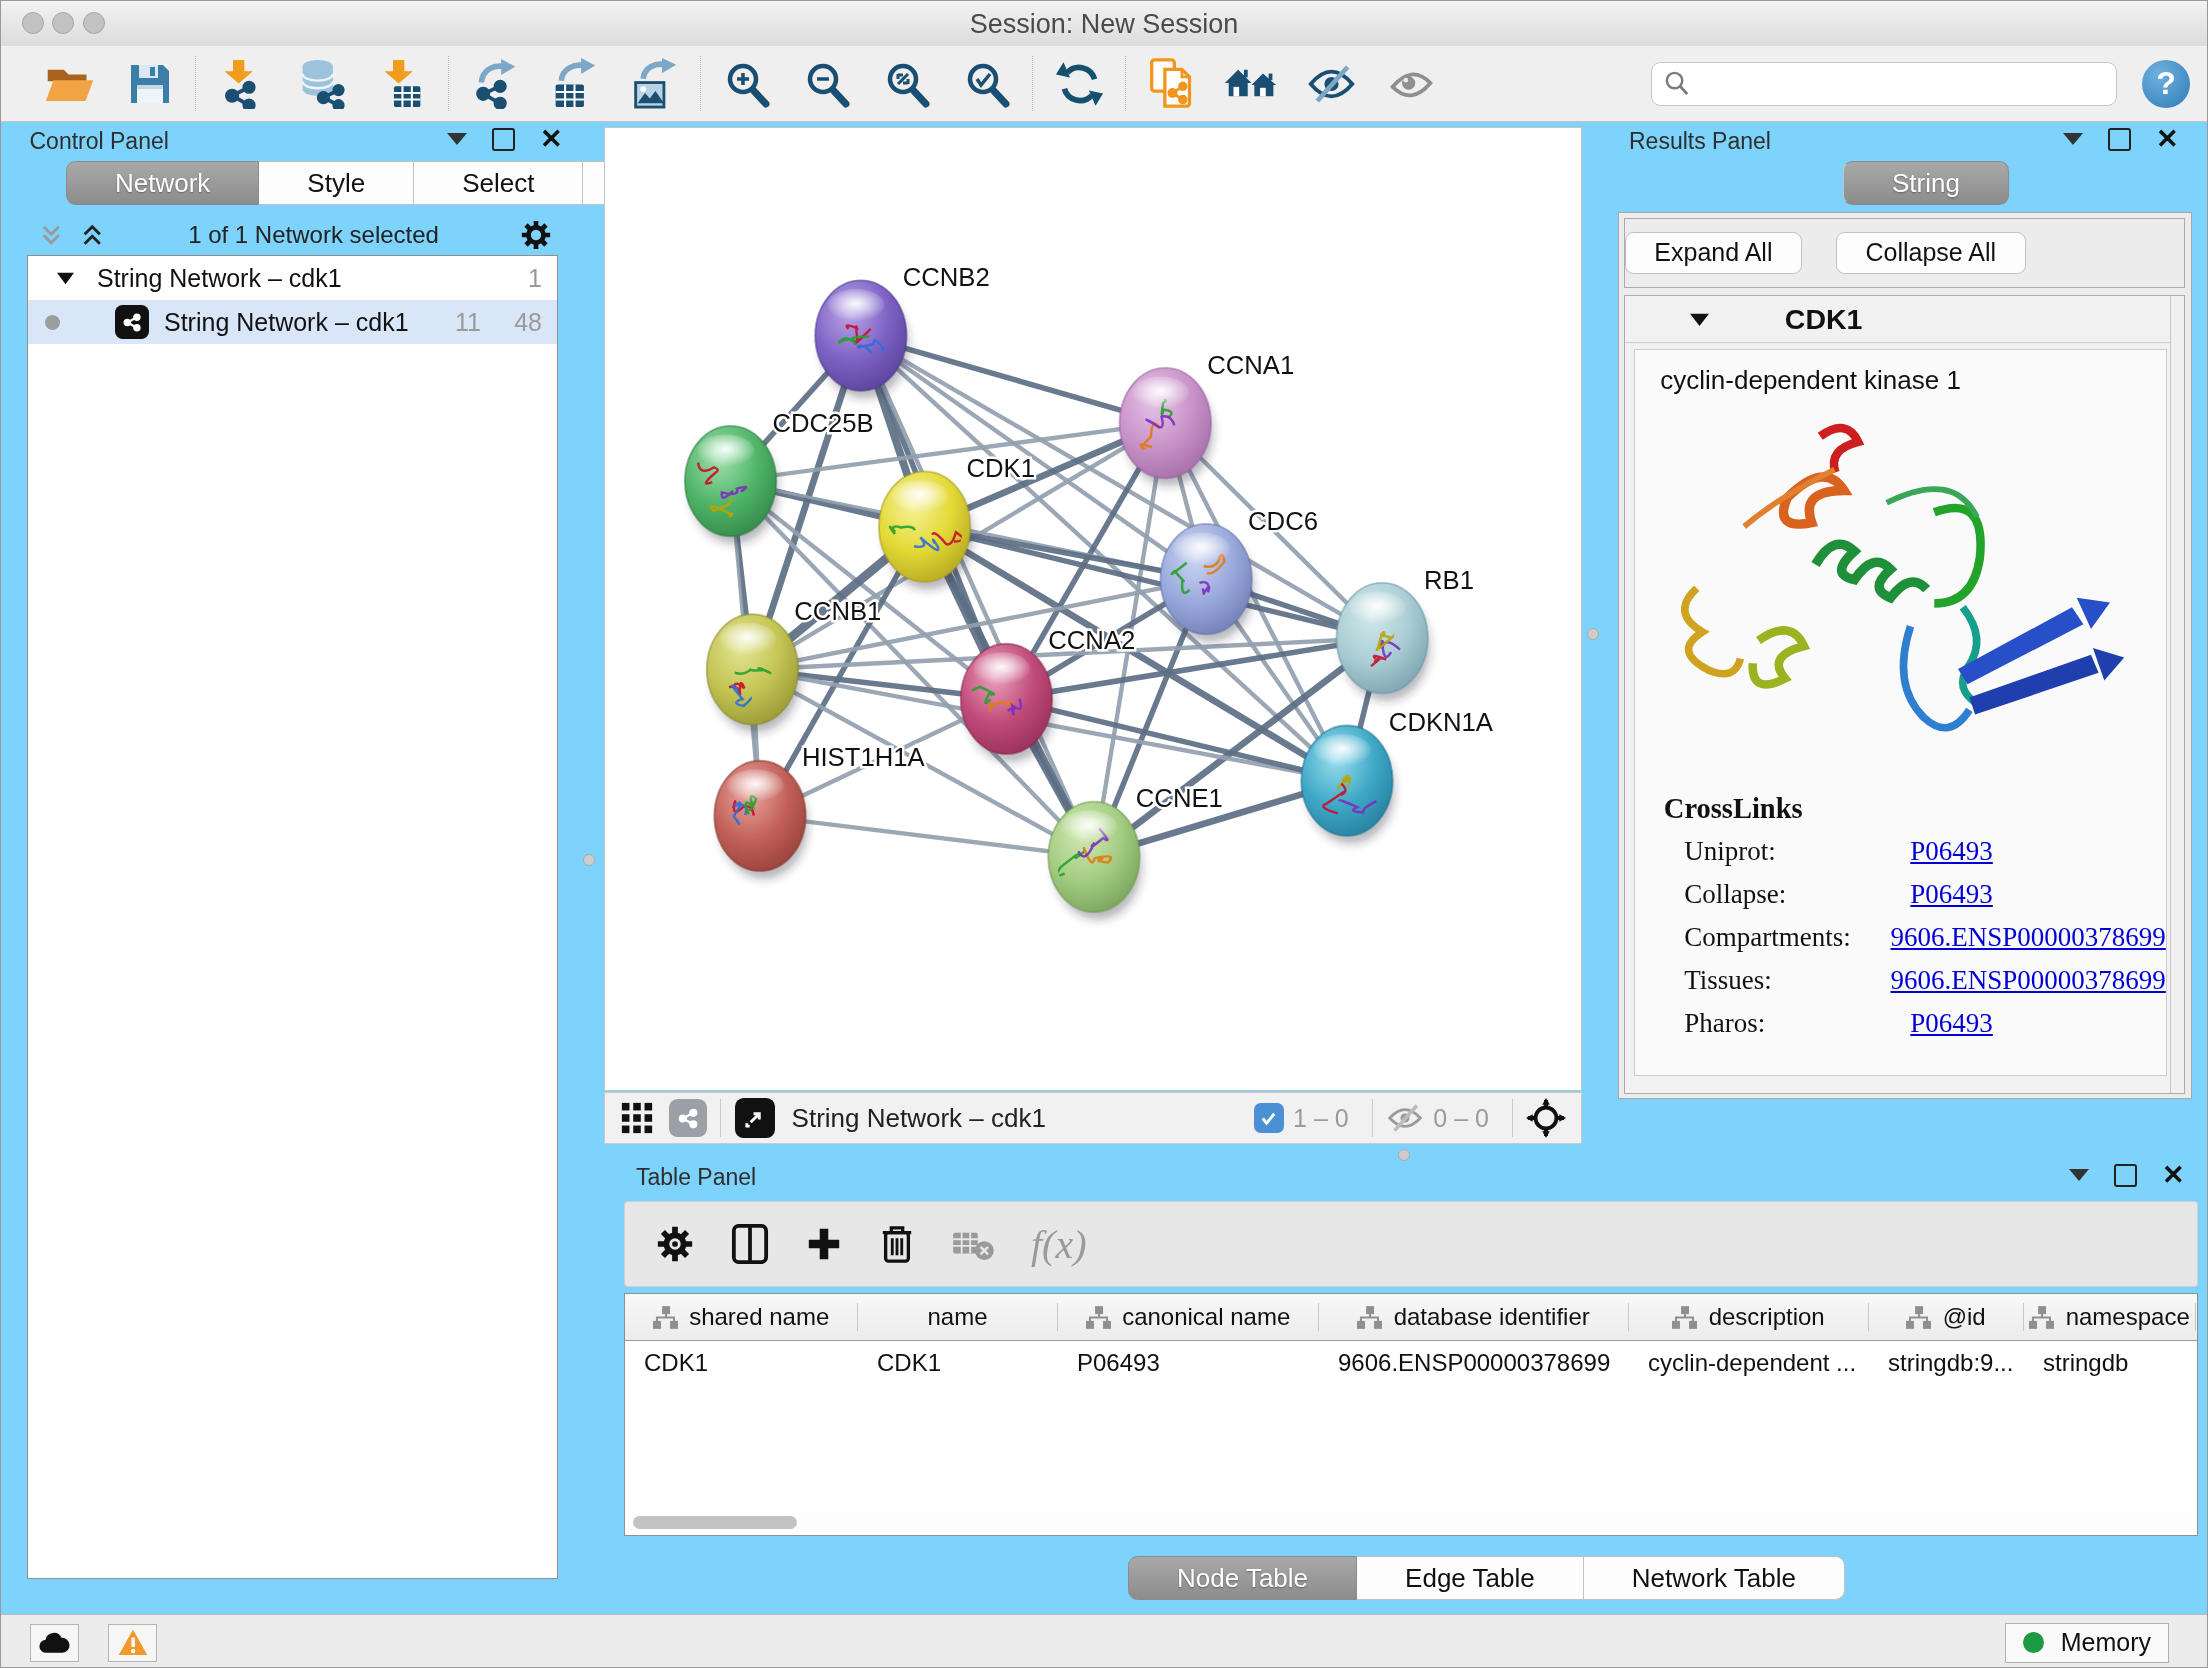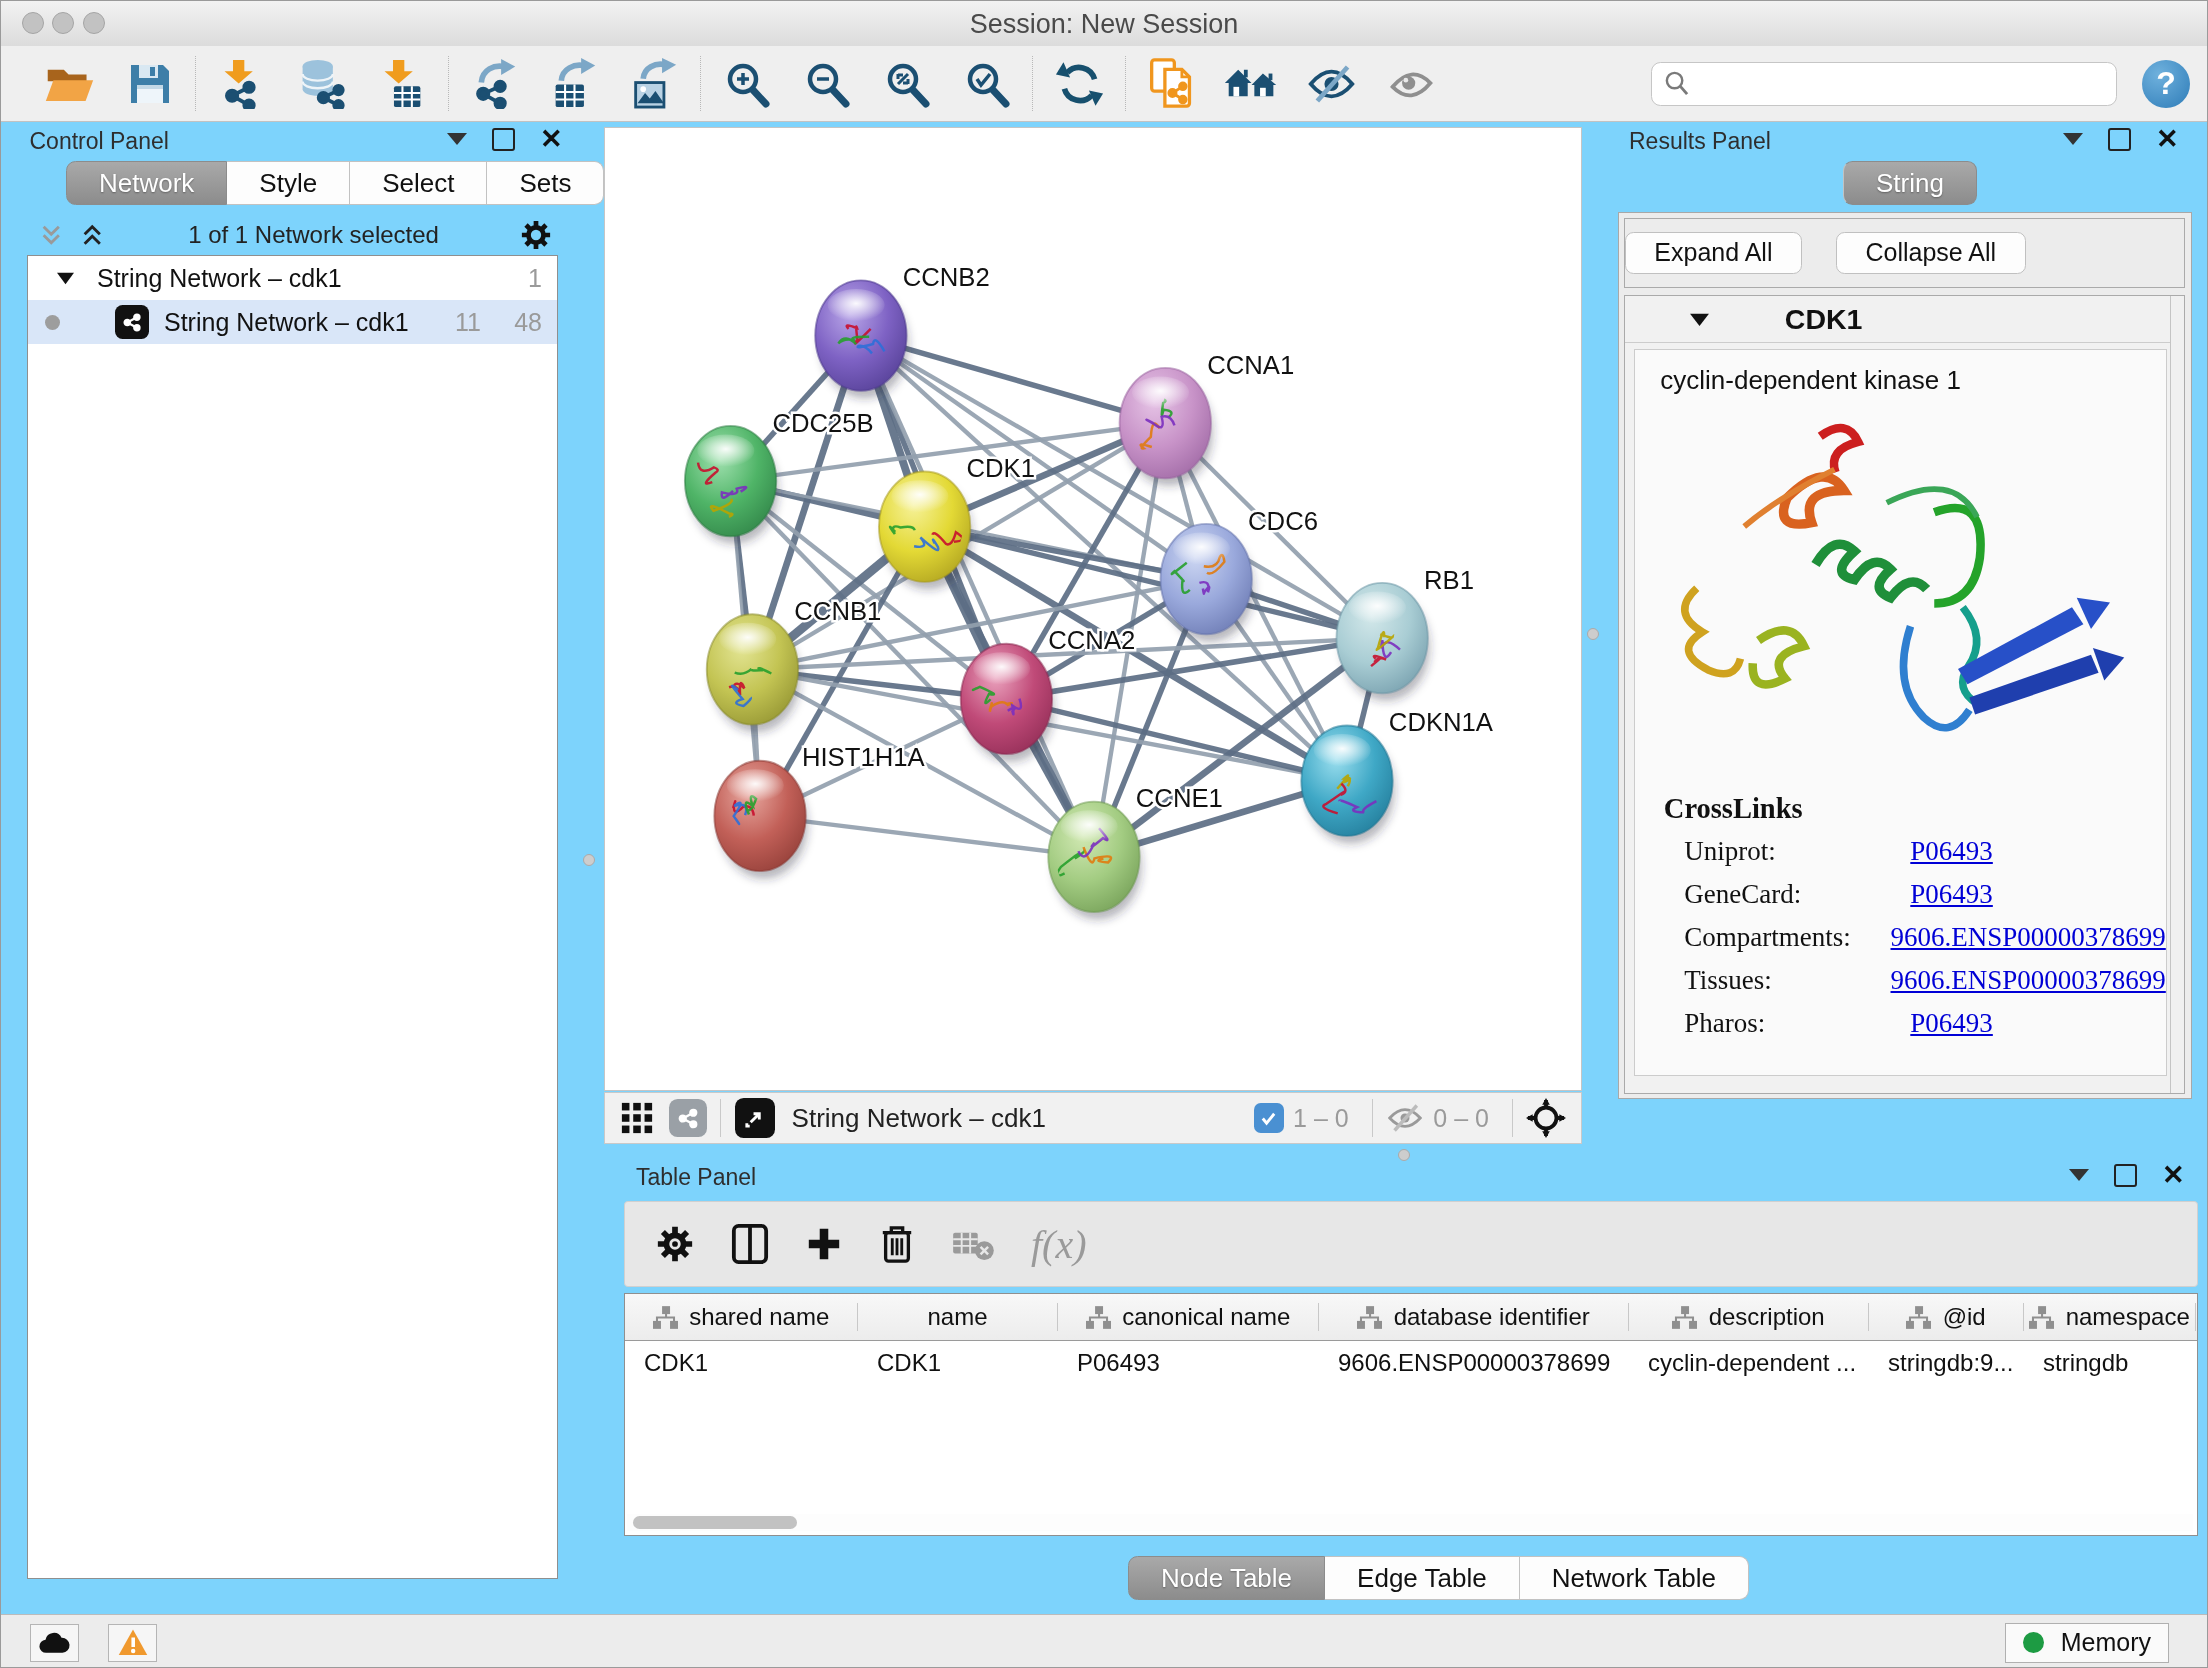--- a/index.html
+++ b/index.html
@@ -17,21 +17,21 @@
   .searchbox input{border:none;outline:none;font-size:23px;flex:1;background:transparent;font-family:"Liberation Sans",sans-serif;}
   .helpbtn{width:48px;height:48px;border-radius:50%;background:radial-gradient(circle at 35% 30%,#6fb1dd,#2e7cb8);color:#fff;font-size:32px;font-weight:bold;display:flex;align-items:center;justify-content:center;margin-right:17px;flex:0 0 auto;}
   
   .phead{position:absolute;height:32px;display:flex;align-items:center;font-size:23px;color:#2e2e2e;}
   .phead .ctl{display:flex;align-items:center;gap:25px;position:absolute;right:0;top:2.9px;}
   .tri-d{width:0;height:0;border-left:10.5px solid transparent;border-right:10.5px solid transparent;border-top:12.4px solid #333;}
   .float-sq{width:19px;height:19px;border:2.9px solid #222;border-radius:2.9px;}
   .close-x{font-size:27px;font-weight:bold;color:#111;line-height:19px;}
   
   .seg{display:flex;height:44px;}
-  .seg .tab{padding:0 32px;display:flex;align-items:center;justify-content:center;font-size:26px;background:#fdfdfd;border:1px solid #c2c2c2;border-left:none;color:#111;}
+  .seg .tab{padding:0 48px;display:flex;align-items:center;justify-content:center;font-size:26px;background:#fdfdfd;border:1px solid #c2c2c2;border-left:none;color:#111;}
   .seg .tab:first-child{border-left:1px solid #c2c2c2;border-radius:9.5px 0 0 9.5px;}
   .seg .tab:last-child{border-radius:0 9.5px 9.5px 0;}
   .seg .tab.on{background:linear-gradient(#a9a9a9,#8c8c8c);color:#fff;text-shadow:0 1px 1.9px rgba(0,0,0,.35);border-color:#8c8c8c;}
   .seg .tab.single{border-radius:9.5px;border-left:1px solid #c2c2c2;}
   
   .cp-selrow{position:absolute;left:26px;top:214px;width:531px;height:40px;display:flex;align-items:center;font-size:24px;color:#222;}
   .cp-list{position:absolute;left:26px;top:254px;width:531px;height:1324px;background:#fff;border:1.9px solid #8f8f8f;box-sizing:border-box;}
   .tree-row{height:44px;display:flex;align-items:center;font-size:25px;color:#111;position:relative;}
   .tree-row .cnt{position:absolute;color:#9a9a9a;font-size:25px;}
   .tree-row.sel{background:#d9e6f8;}
@@ -703,21 +703,21 @@
           <polygon points="472,258 505,268 484,292" fill="#1f3fae"></polygon>
           <path d="M255 105 q70-35 95 15" stroke="#3aa657" stroke-width="6" fill="none"></path>
         </svg>
         <div class="xl-title">CrossLinks</div>
         <div id="crosslinks">
             <div class="xl-row">
               <span class="xl-label">Uniprot:</span>
               <a class="xl-value">P06493</a>
             </div>
             <div class="xl-row">
-              <span class="xl-label">GeneCard:</span>
+              <span class="xl-label">Collapse:</span>
               <a class="xl-value">P06493</a>
             </div>
             <div class="xl-row">
               <span class="xl-label">Compartments:</span>
               <a class="xl-value">9606.ENSP00000378699</a>
             </div>
             <div class="xl-row">
               <span class="xl-label">Tissues:</span>
               <a class="xl-value">9606.ENSP00000378699</a>
             </div>

